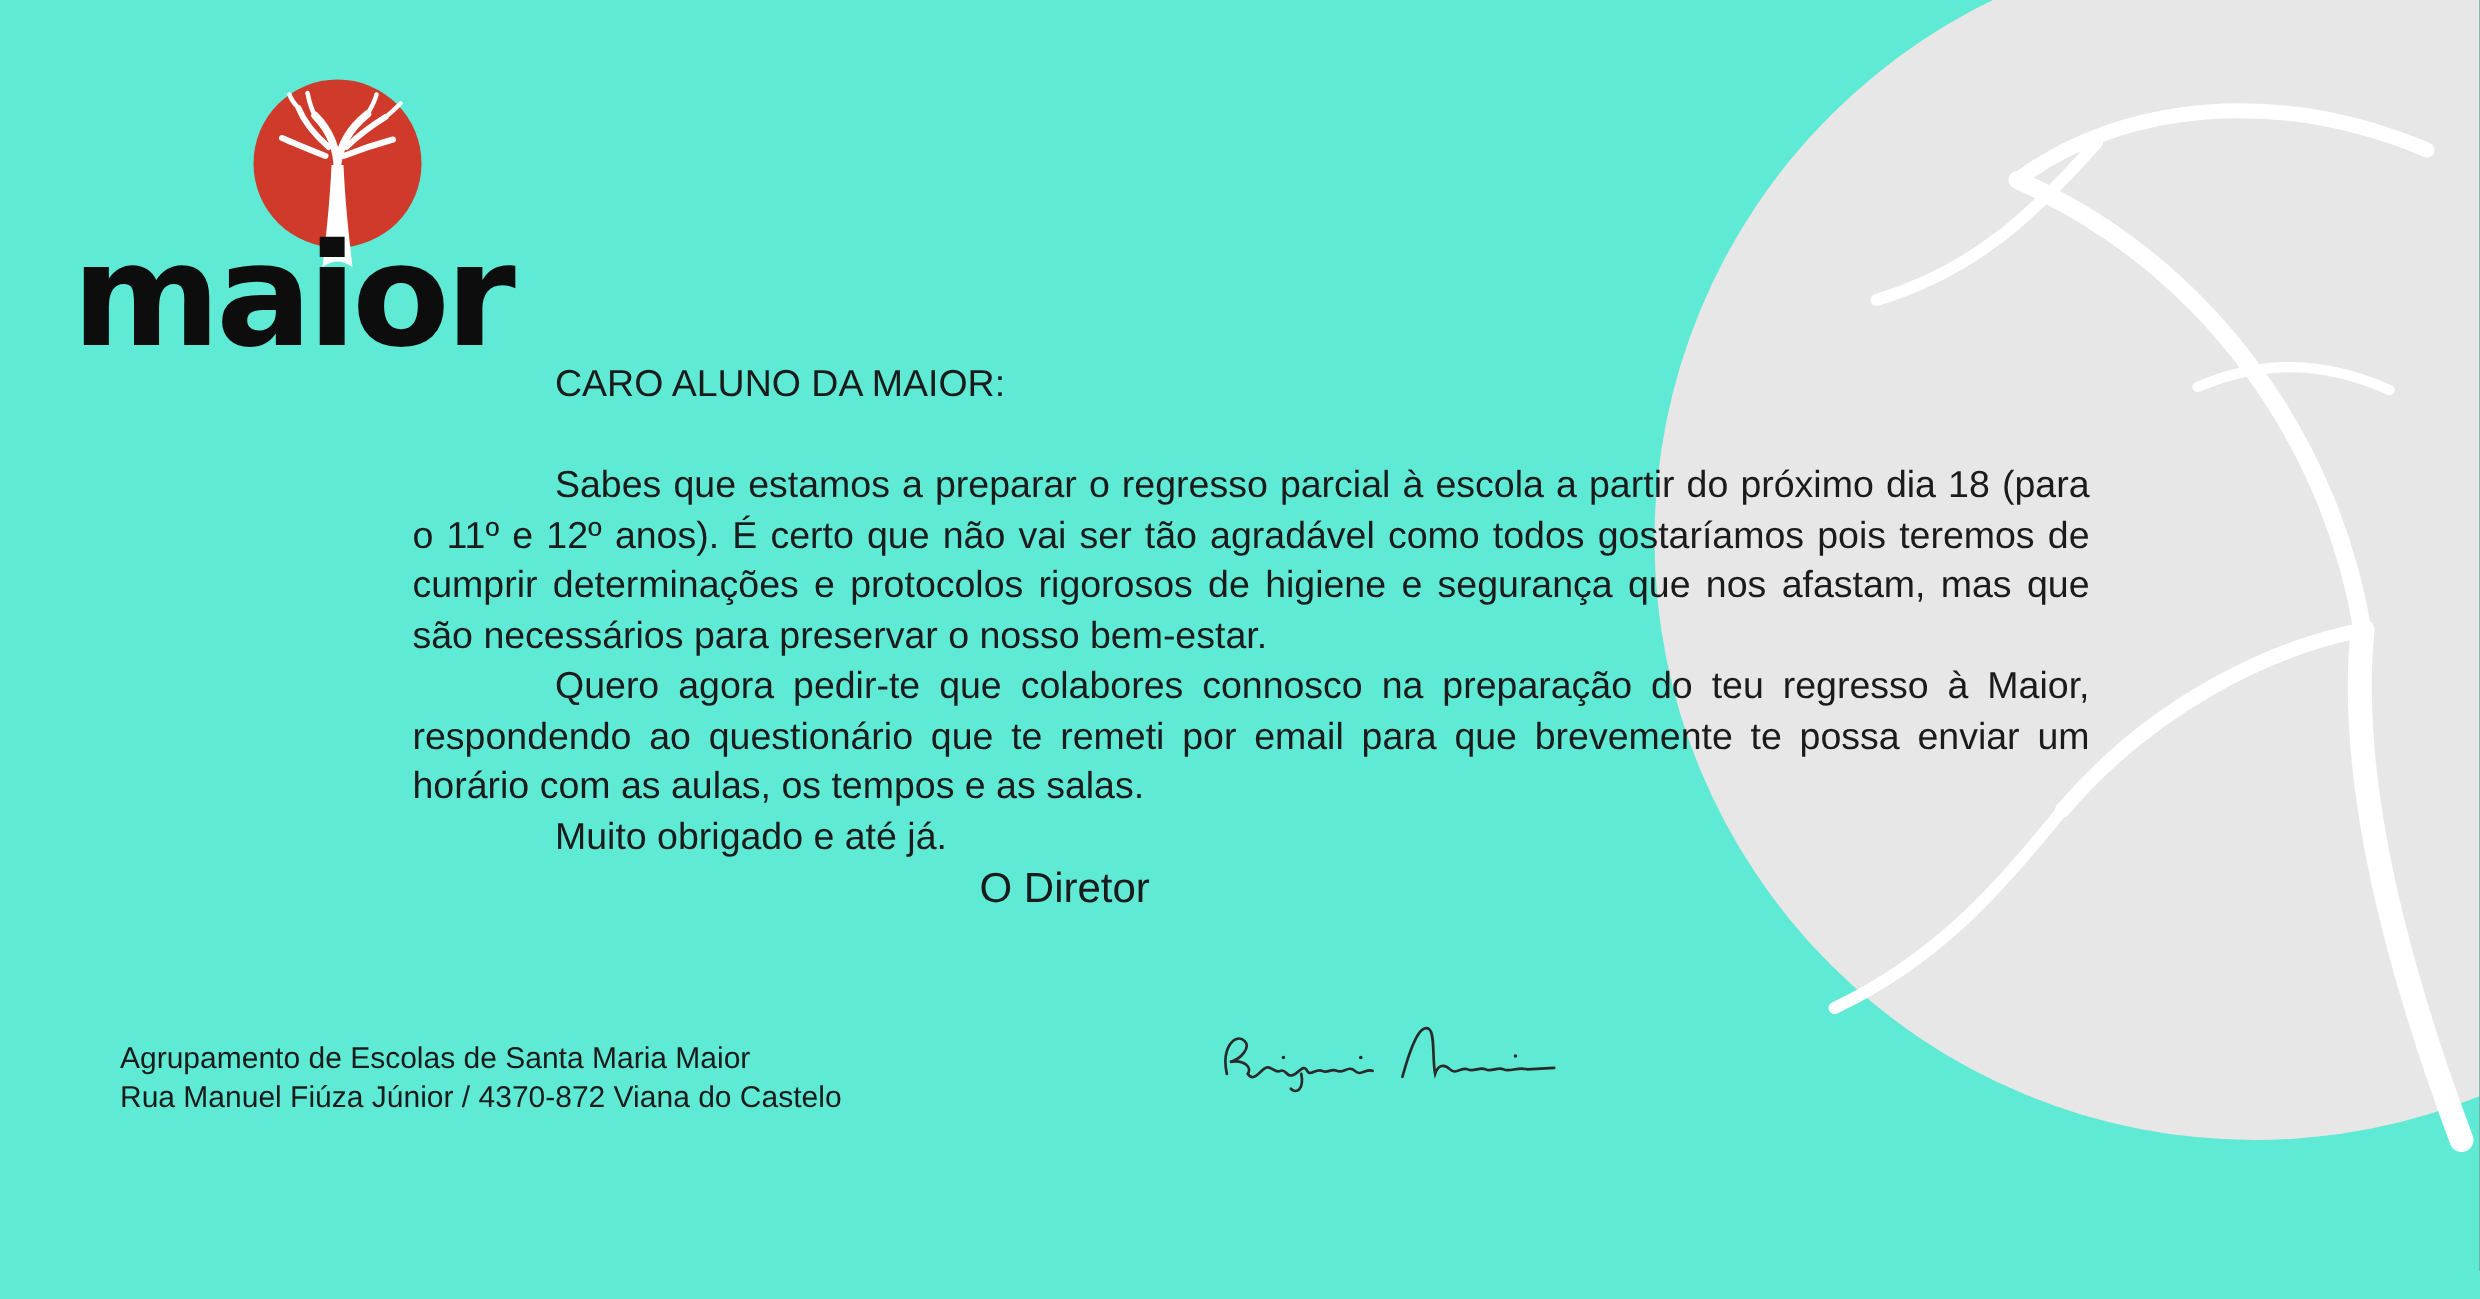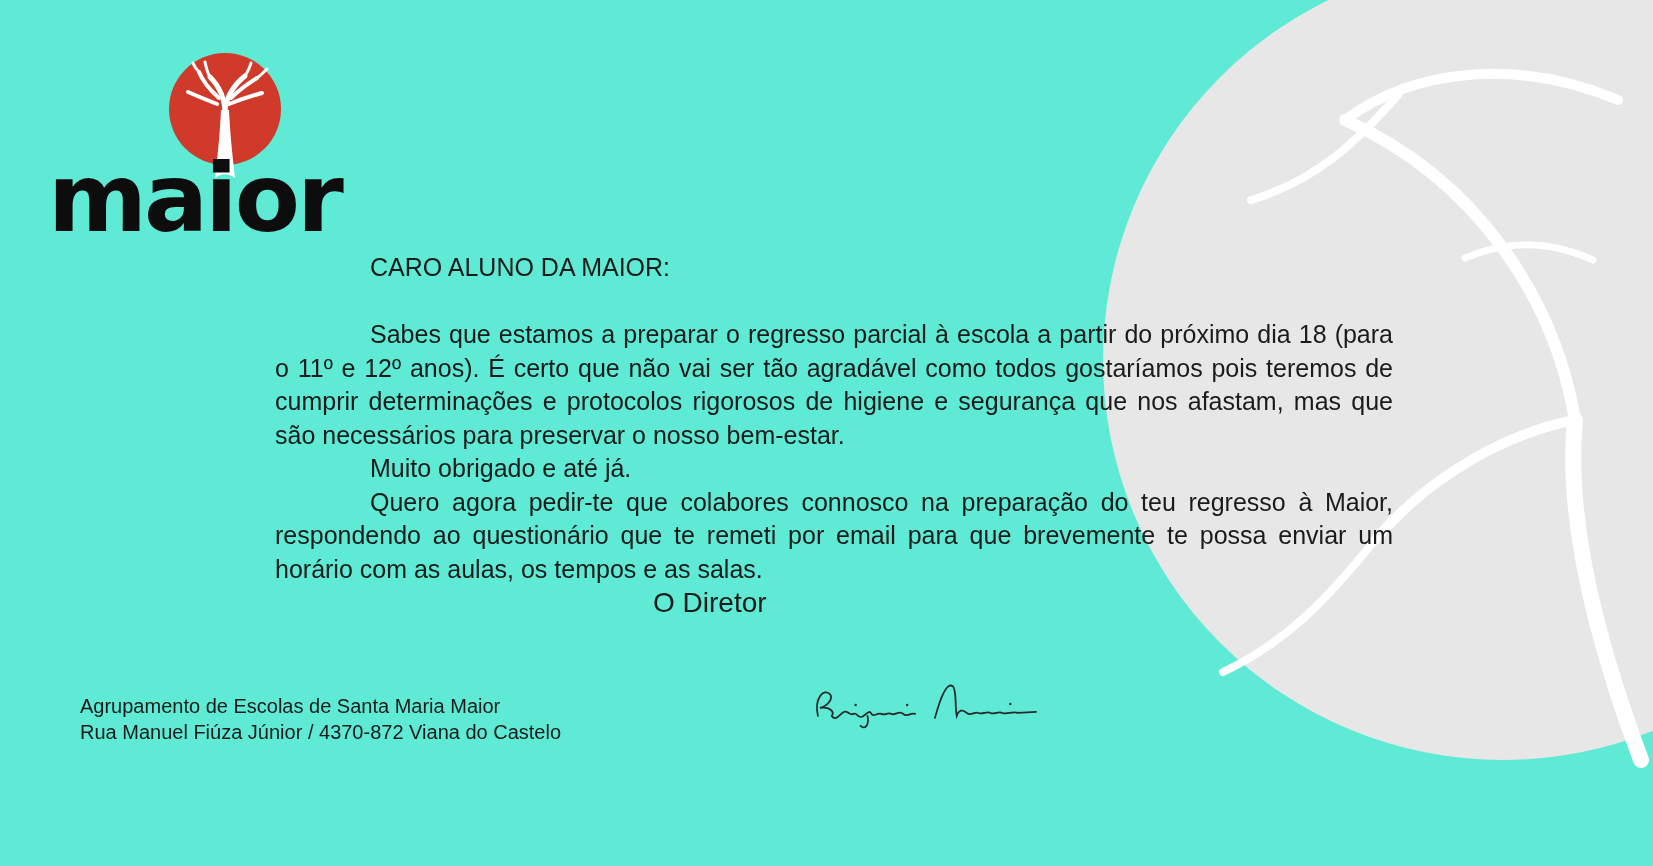--- a/index.html
+++ b/index.html
@@ -21,21 +21,21 @@
   .logo{position:absolute;left:48px;top:52px;width:330px;height:200px;z-index:2;}
   .logo .tree{position:absolute;left:117px;top:0;width:120px;height:160px;}
   .logo .wordmark{
     position:absolute;left:0;top:99px;
     font-size:95px;line-height:95px;font-weight:bold;
     letter-spacing:-3px;color:#0d0d0d;
     font-family:"DejaVu Sans", sans-serif;
   }
   
   .letter{
-    position:absolute;left:275px;top:251px;width:1118px;z-index:1;
+    position:absolute;left:275px;top:240px;width:1118px;z-index:1;
     font-size:25px;line-height:33.5px;color:#1b1b1b;
   }
   .salutation{margin:0 0 33.5px 95px;}
   .para{margin:0;text-align:justify;text-indent:95px;}
   .closing{margin:0;padding-left:378px;font-size:28px;line-height:34px;}
   
   .signature{position:absolute;left:808px;top:676px;width:238px;height:56px;z-index:1;}
   
   .footer{
     position:absolute;left:80px;top:694px;z-index:1;
@@ -77,22 +77,22 @@
         <path d="M92,26 C96,23 99,20 102,17" stroke-width="3"></path>
       </g>
     </svg>
     <div class="wordmark">maior</div>
   </header>
 
   <main class="letter">
     <p class="salutation">CARO ALUNO DA MAIOR:</p>
     <div>
         <p class="para">Sabes que estamos a preparar o regresso parcial à escola a partir do próximo dia 18 (para o 11º e 12º anos). É certo que não vai ser tão agradável como todos gostaríamos pois teremos de cumprir determinações e protocolos rigorosos de higiene e segurança que nos afastam, mas que são necessários para preservar o nosso bem-estar.</p>
+        <p class="para">Quero agora pedir-te que colabores connosco na preparação do teu regresso à Maior, respondendo ao questionário que te remeti por email para que brevemente te possa enviar um horário com as aulas, os tempos e as salas.</p>
         <p class="para">Muito obrigado e até já.</p>
-        <p class="para">Quero agora pedir-te que colabores connosco na preparação do teu regresso à Maior, respondendo ao questionário que te remeti por email para que brevemente te possa enviar um horário com as aulas, os tempos e as salas.</p>
       </div>
     <p class="closing">O Diretor</p>
   </main>
 
   <svg class="signature" viewBox="0 0 240 56" aria-label="Benjamim Moreira">
     <g fill="none" stroke="#2a2a2a" stroke-width="1.8" stroke-linecap="round">
       <path d="M10,40 C6,22 16,12 22,18 C26,22 20,30 12,32 C22,30 27,36 24,40 C28,46 32,38 36,36 C40,34 42,40 46,38 C50,36 50,44 56,40 C60,37 62,34 64,38 C66,42 70,36 74,38 C78,40 80,36 84,38 C88,40 92,34 96,38 C100,42 104,36 108,38"></path>
       <path d="M60,40 C62,50 57,54 53,50"></path>
       <path d="M128,42 C134,20 140,6 146,10 C150,13 148,30 150,40 C152,34 156,33 160,37 C164,41 168,35 172,37 C176,39 180,35 184,37 C188,39 192,35 196,37 C200,39 206,35 212,37 L230,36"></path>
       <circle cx="48" cy="29" r="1.2" fill="#2a2a2a" stroke="none"></circle>

